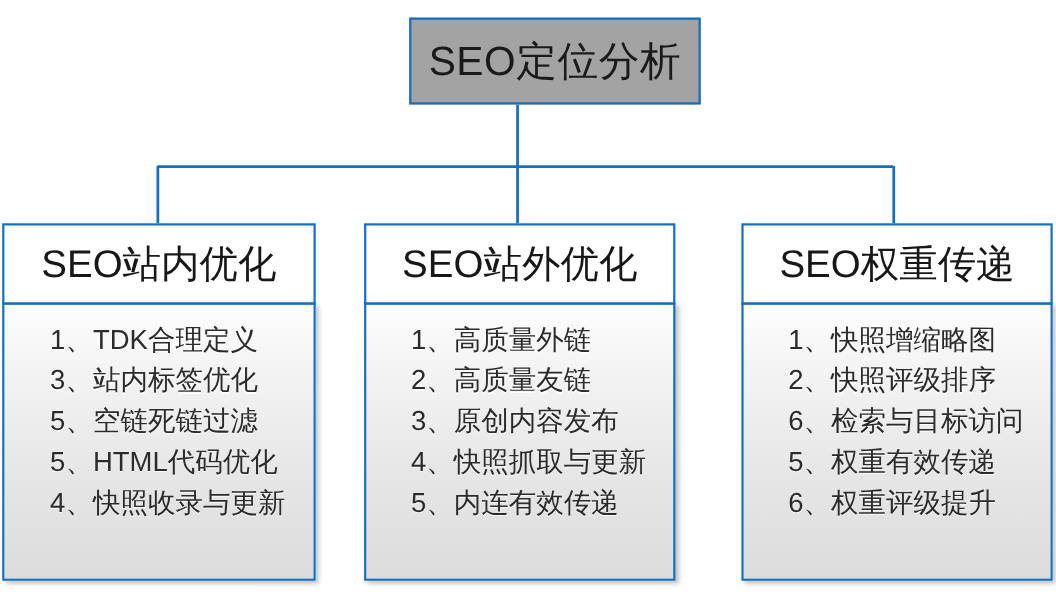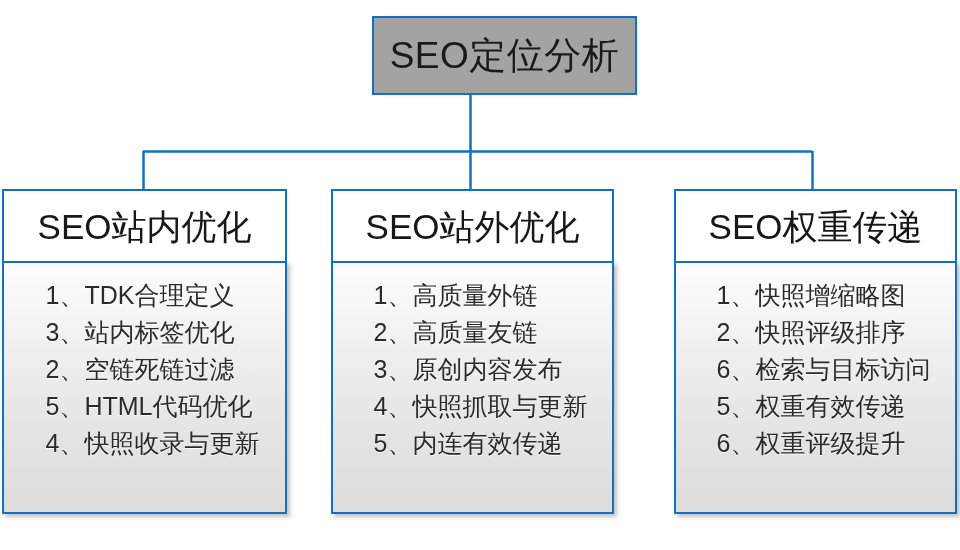--- a/index.html
+++ b/index.html
@@ -48,21 +48,21 @@
     font-size: 37px;
     color: #1a1a1a;
     letter-spacing: 0.5px;
     line-height: 1;
     white-space: nowrap;
   }
 
   
   .column {
     position: absolute;
-    top: 189px;
+    top: 203px;
   }
   .col-1 { left: 2px;   width: 285px; }
   .col-2 { left: 331px; width: 283px; }
   .col-3 { left: 674px; width: 283px; }
 
   .col-header {
     box-sizing: border-box;
     height: 74px;
     border: 2px solid #1270c0;
     background: #ffffff;
@@ -125,21 +125,21 @@
   </div>
 
   <div class="column col-1">
     <div class="col-header">
       <span class="col-header-title">SEO站内优化</span>
     </div>
     <div class="col-body">
       <ul class="item-list">
         <li class="item">1、TDK合理定义</li>
         <li class="item">3、站内标签优化</li>
-        <li class="item">2、空链死链过滤</li>
+        <li class="item">5、空链死链过滤</li>
         <li class="item">5、HTML代码优化</li>
         <li class="item">4、快照收录与更新</li>
       </ul>
     </div>
   </div>
 
   <div class="column col-2">
     <div class="col-header">
       <span class="col-header-title">SEO站外优化</span>
     </div>

